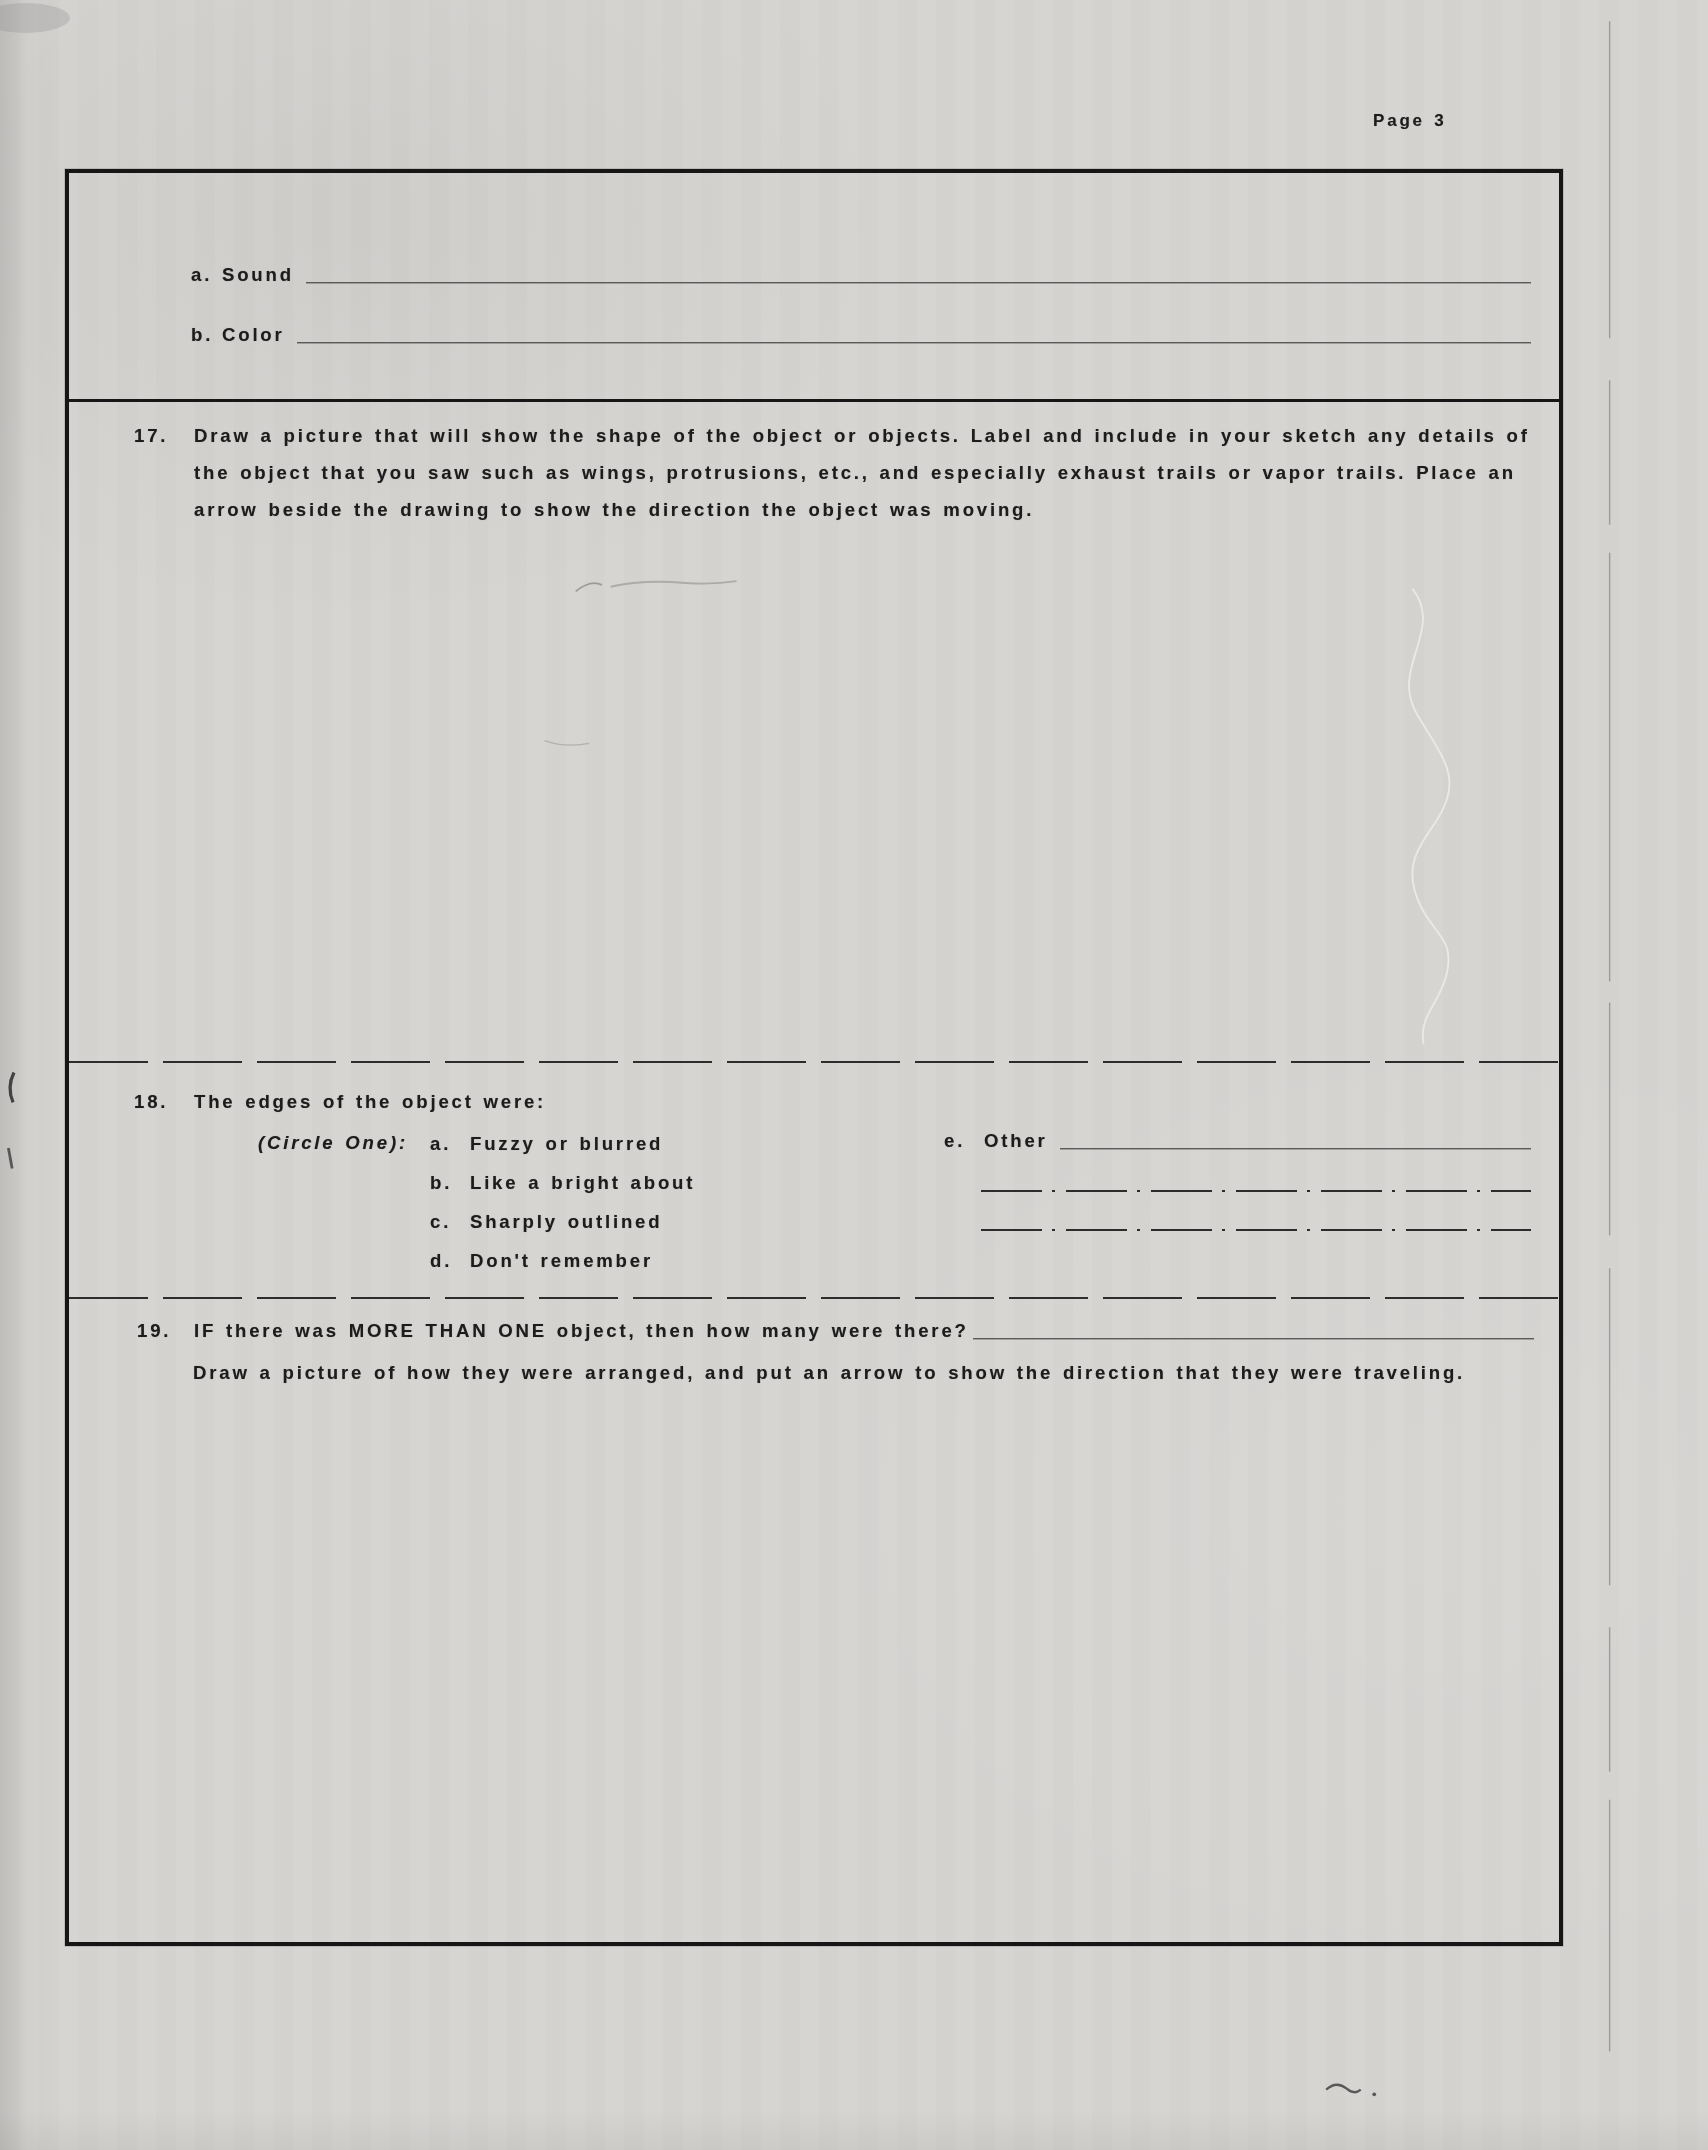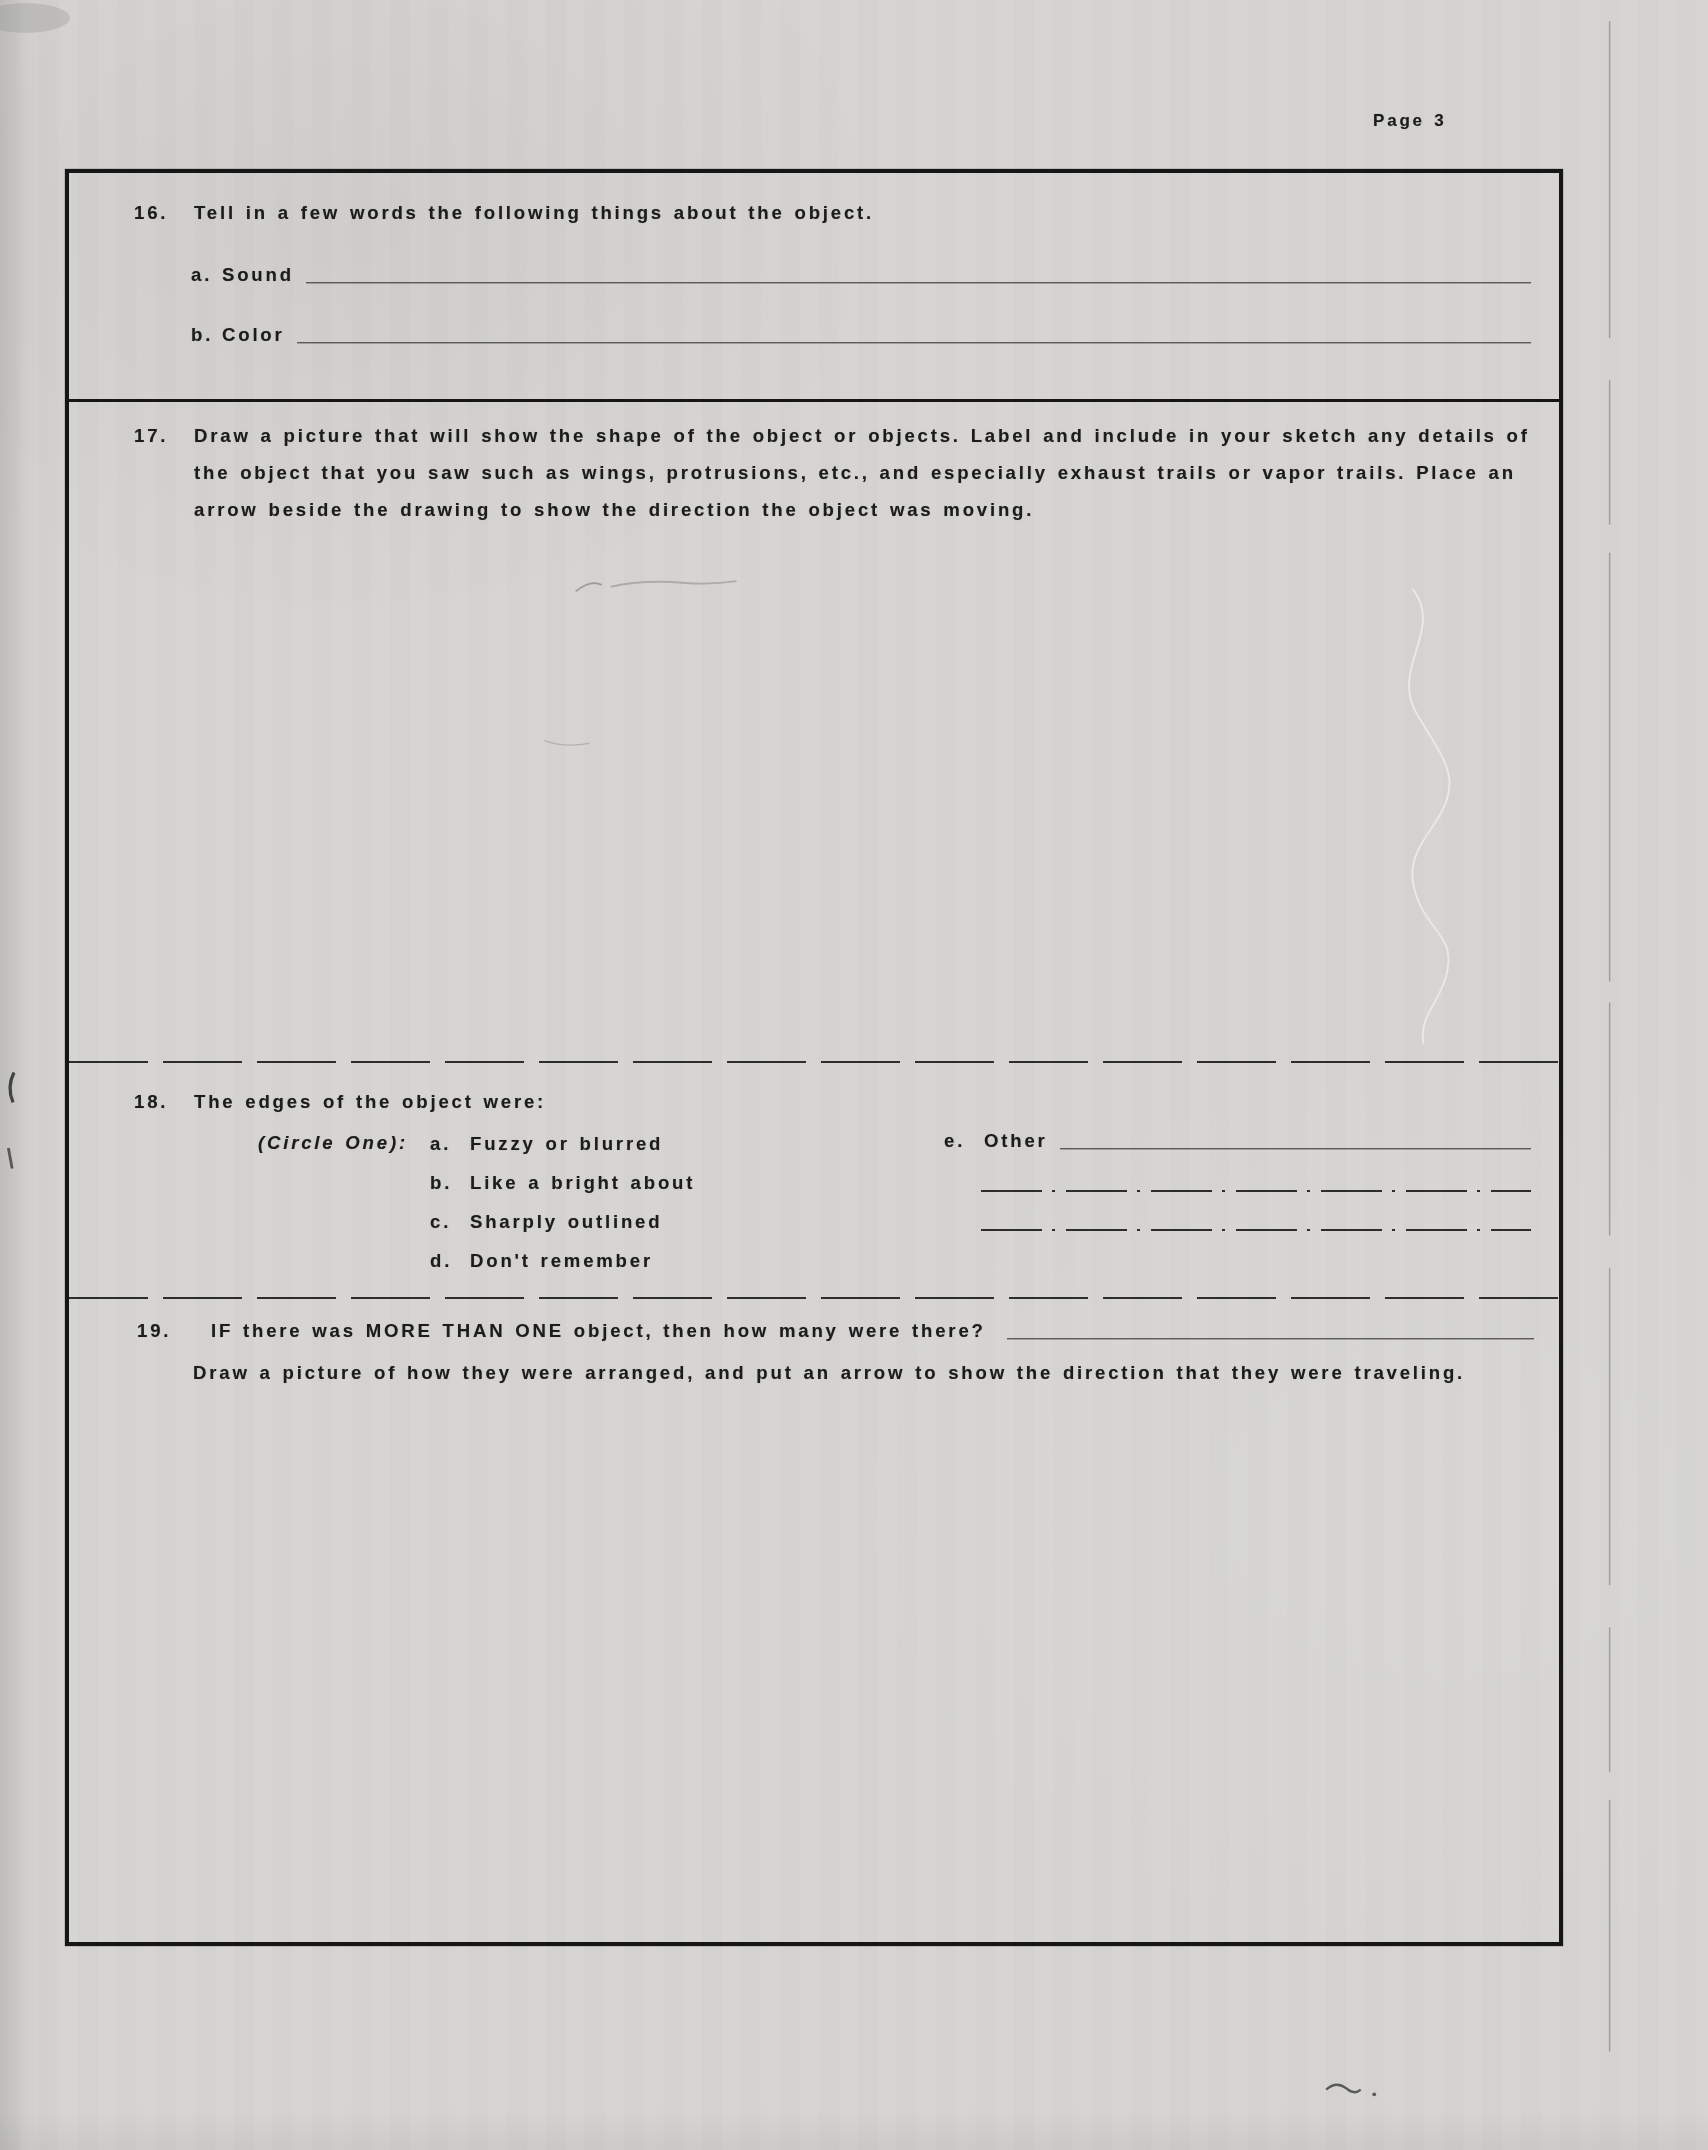--- a/index.html
+++ b/index.html
@@ -87,24 +87,20 @@
 </style>
 </head>
 <body>
 
 <div class="page">
 
   <div class="page-number">Page 3</div>
 
   <div class="form-box">
 
-    <div class="abs q-heading" style="left:65px; top:29px; width:1399px;">
-      <span class="q-num">16.</span>
-      <span>Tell in a few words the following things about the object.</span>
-    </div>
 
     <div class="answer-row" style="left:122px; top:90px; width:1340px;">
       <span class="sub-label">a.</span>
       <span>Sound</span>
       <div class="fill-line"></div>
     </div>
 
     <div class="answer-row" style="left:122px; top:150px; width:1340px;">
       <span class="sub-label">b.</span>
       <span>Color</span>
@@ -149,21 +145,21 @@
     <div class="answer-row" style="left:875px; top:956px; width:587px;">
       <span class="opt-label">e.</span>
       <span>Other</span>
       <div class="fill-line"></div>
     </div>
     <div class="dash-dot-line" style="left:912px; top:1017px; width:550px;"></div>
     <div class="dash-dot-line" style="left:912px; top:1056px; width:550px;"></div>
 
     <div class="divider-dashed" style="top:1124px;"></div>
 
-    <div class="answer-row" style="left:68px; top:1146px; width:1397px;gap:17px;">
+    <div class="answer-row" style="left:68px; top:1146px; width:1397px;">
       <span class="q-num" style="width:57px;">19.</span>
       <span>IF there was MORE THAN ONE object, then how many were there?</span>
       <div class="fill-line" style="margin-left:4.7px;"></div>
     </div>
     <div class="abs" style="left:124px; top:1187px; width:1371px; line-height:26px;">Draw a picture of how they were arranged, and put an arrow to show the direction that they were traveling.</div>
 
     <div class="abs" style="left:65px; top:1235px; width:1389px; height:490px;"></div>
 
   </div>
 

